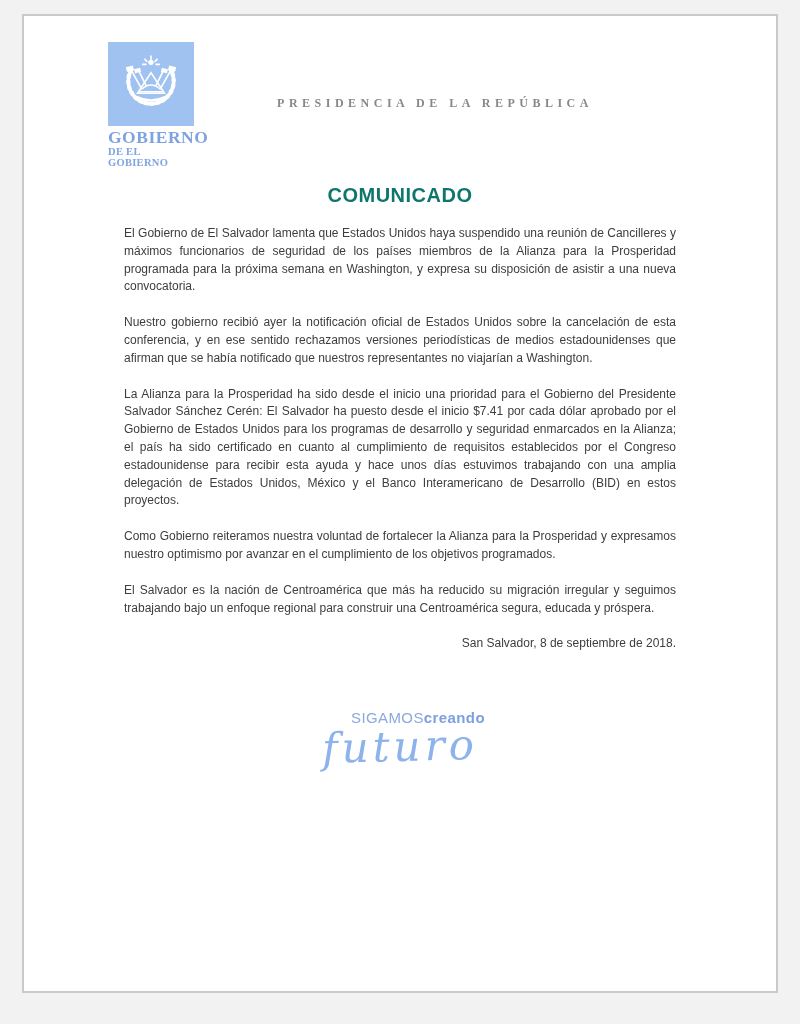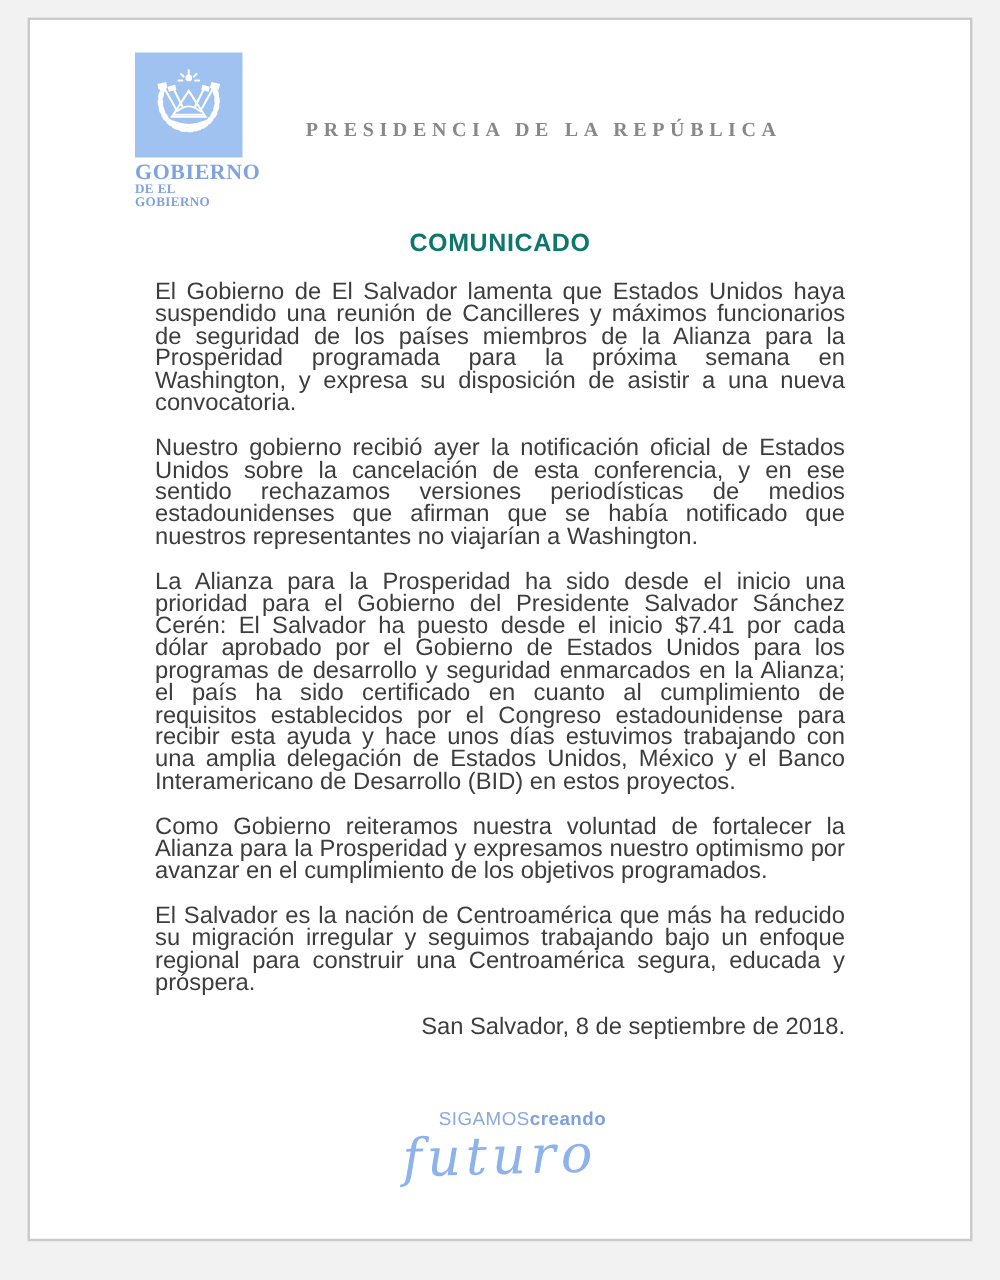--- a/index.html
+++ b/index.html
@@ -43,21 +43,21 @@
     position: absolute; left: 176px; top: 50px;
     width: 470px; text-align: center;
     font-family: "Liberation Serif", serif;
     color: #7c7c7c;
   }
   .letterhead-line1 {
     font-size: 16.5px; font-weight: bold;
     letter-spacing: 5px; white-space: nowrap;
   }
   .letterhead-line2 {
-    font-size: 16px; font-weight: bold;
+    font-size: 12px; font-weight: bold;
     letter-spacing: 4.5px; margin-top: 4px; white-space: nowrap;
     color: #888888;
   }
 
   
   .doc-title {
     margin-top: 10px;
     text-align: center;
     font-size: 20px; font-weight: bold;
     letter-spacing: 0.5px;
@@ -69,21 +69,21 @@
     text-align: center;
     font-size: 15.5px; font-weight: bold;
     line-height: 23px;
     color: #212121;
   }
 
   
   .doc-body {
     width: 552px;
     margin: 18px auto 0;
-    font-size: 19px;
+    font-size: 12px;
     line-height: 17.8px;
     color: #3d3d3d;
     text-align: justify;
   }
   .doc-body p { margin-bottom: 18px; }
   .dateline {
     text-align: right;
     margin-top: 9px;
     margin-bottom: 0;
   }

